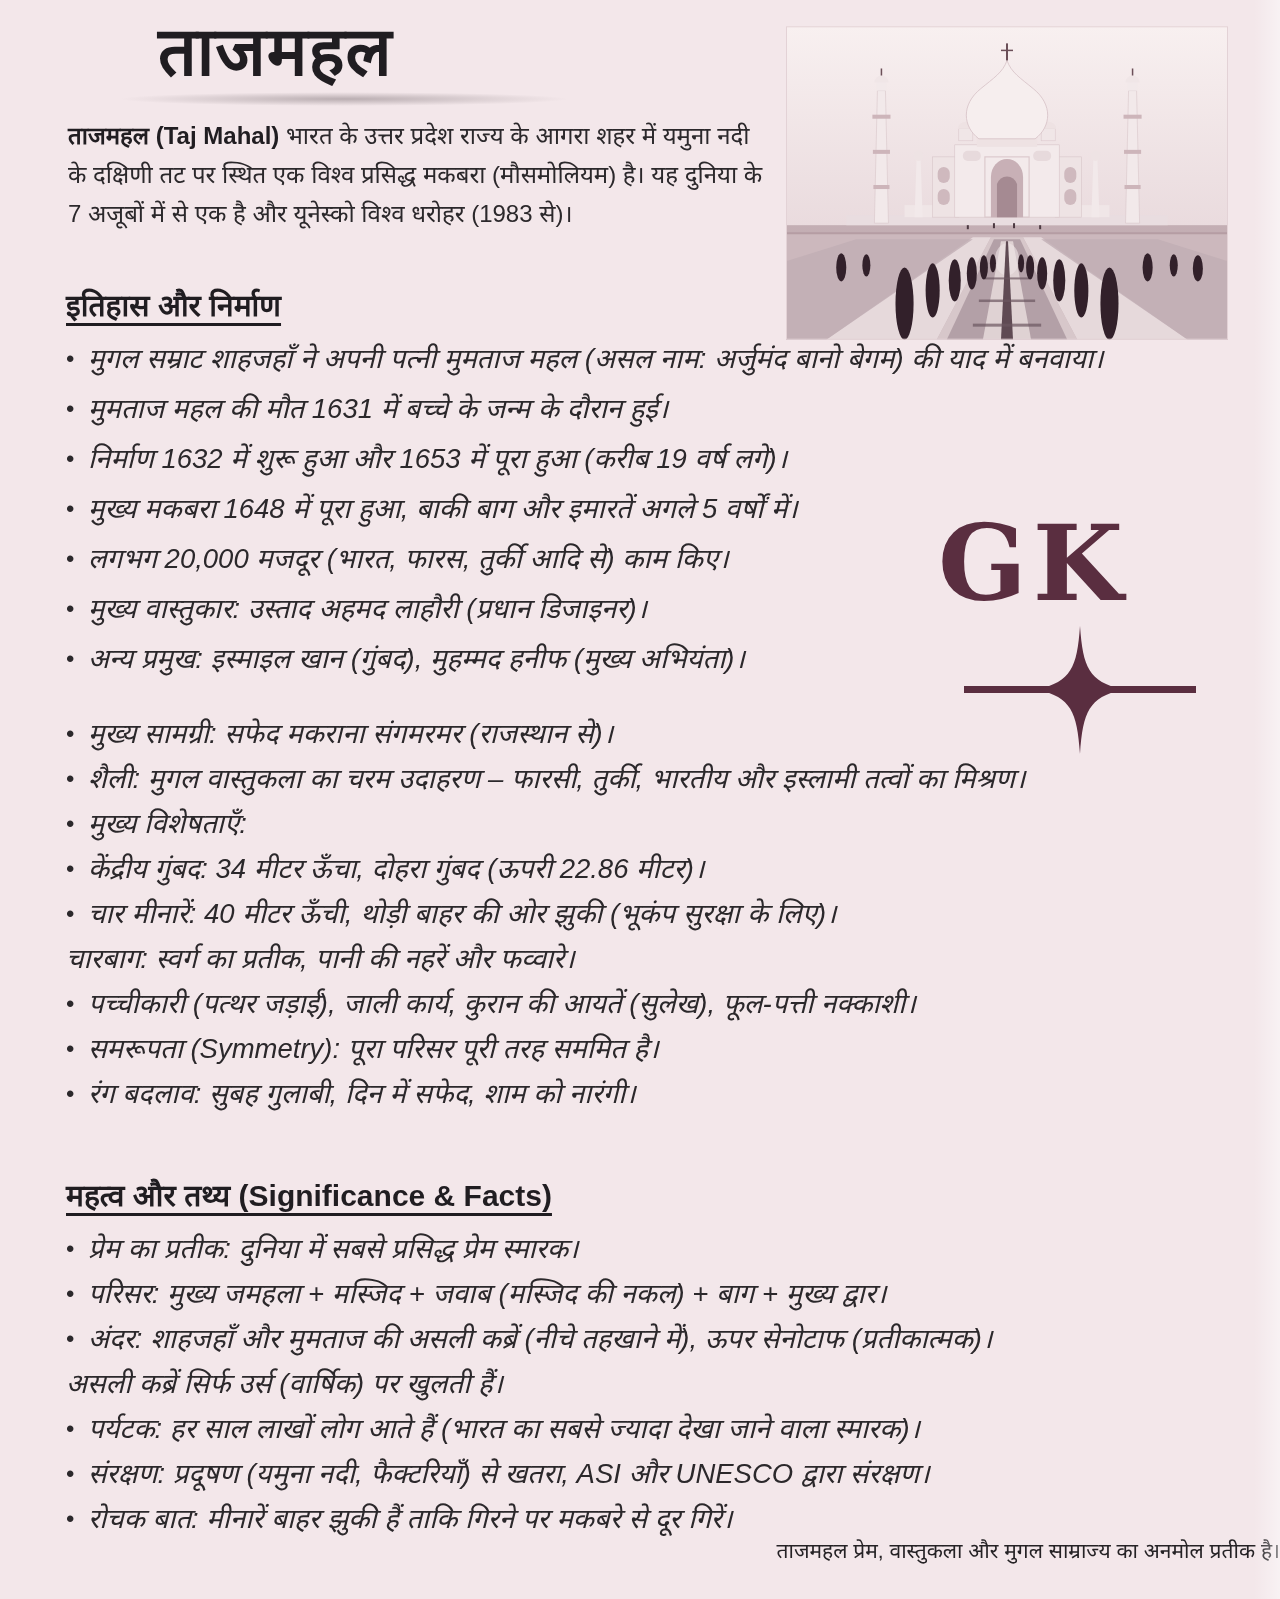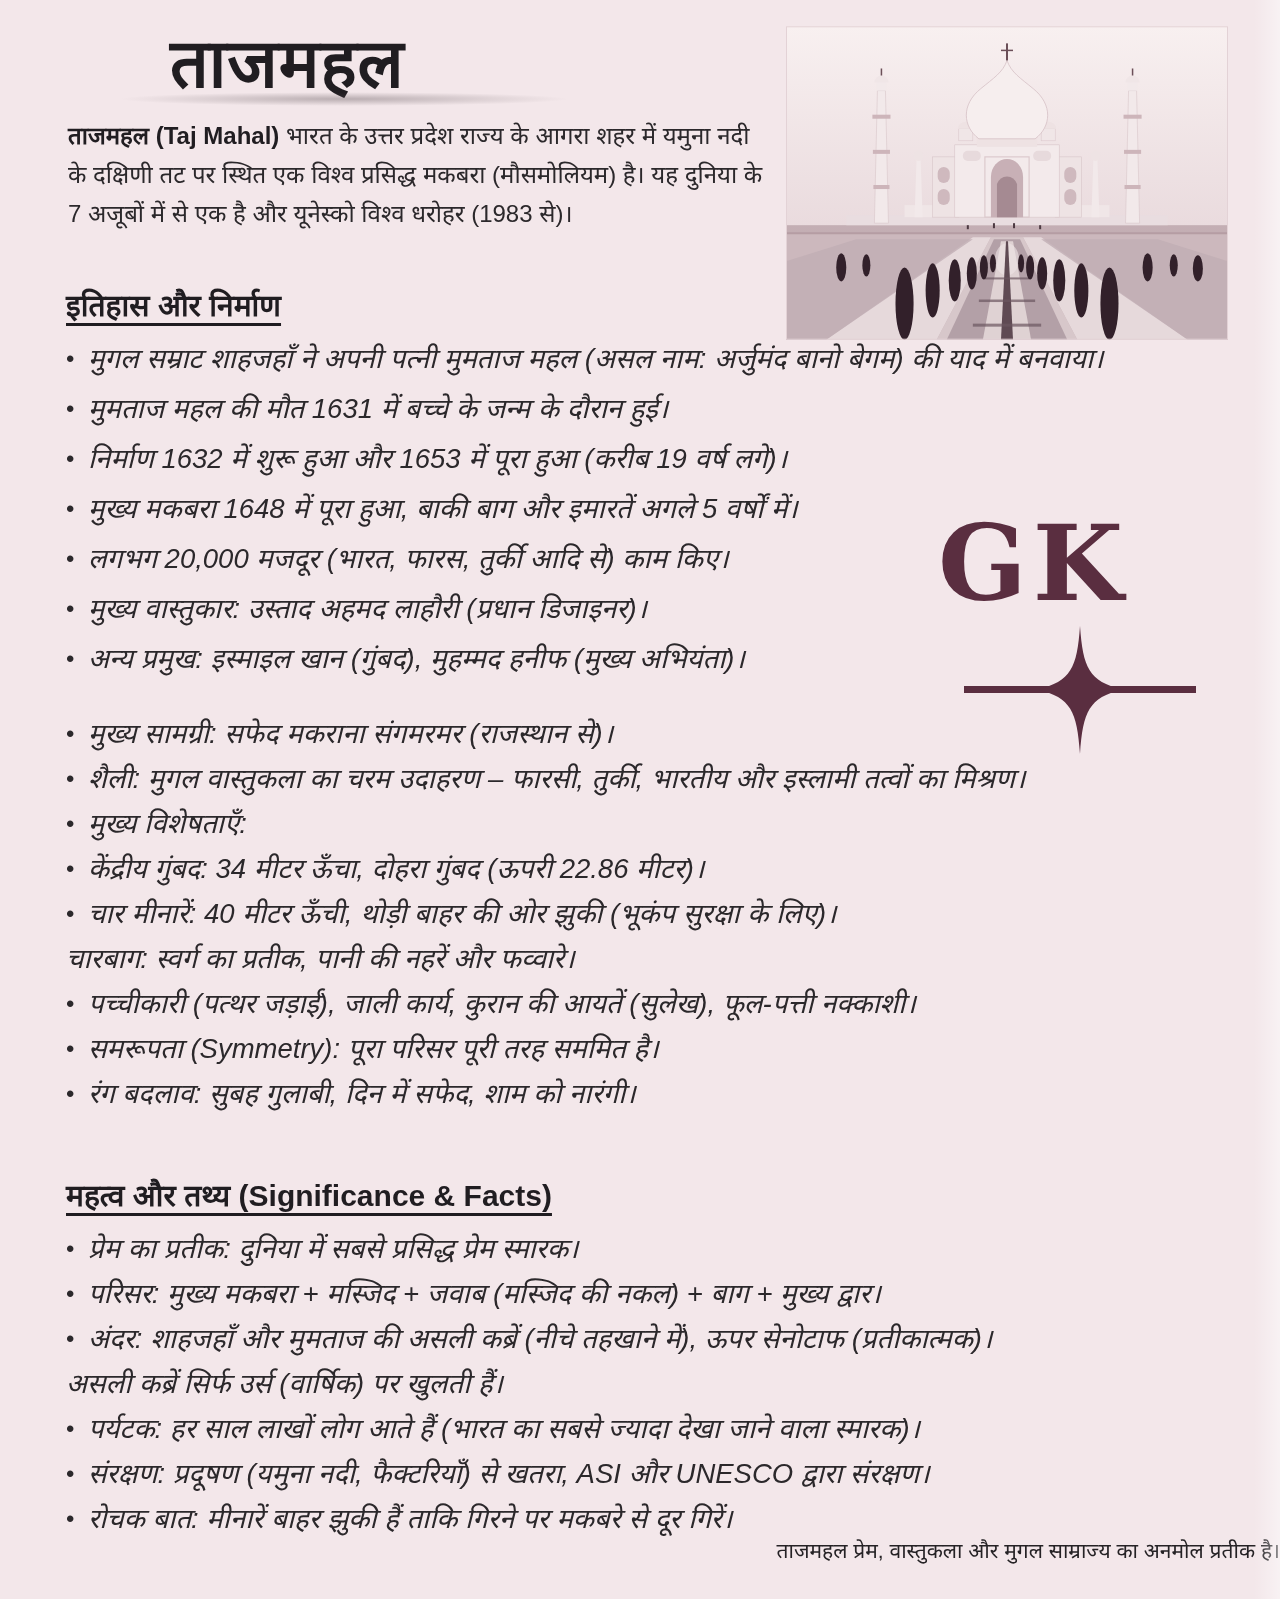--- a/index.html
+++ b/index.html
@@ -11,21 +11,21 @@
     overflow:hidden;
     font-family:"Liberation Sans","DejaVu Sans",sans-serif;
     color:#2b282b;
   }
   .page-edge{
     position:absolute;right:0;top:0;width:26px;height:100%;
     background:linear-gradient(to right, rgba(255,255,255,0), rgba(255,255,255,.45));
     pointer-events:none;
   }
   .title{
-    position:absolute;left:158px;top:2px;margin:12px;
+    position:absolute;left:158px;top:2px;margin:0;
     font-size:68px;font-weight:700;letter-spacing:1px;
     color:#201d21;
   }
   .title-shadow{
     position:absolute;left:118px;top:92px;width:452px;height:14px;
     background:radial-gradient(ellipse at center, rgba(75,63,68,.34) 0%, rgba(75,63,68,0) 70%);
     border-radius:50%;
   }
   .intro{
     position:absolute;left:68px;top:116px;width:706px;margin:0;
@@ -268,21 +268,21 @@
 
   <section class="sec sec-significance">
     <h2 class="sec-heading">महत्व और तथ्य (Significance &amp; Facts)</h2>
     <div class="list">
         <div class="bullet-line">
           <span class="dot">•</span>
           <span class="txt">प्रेम का प्रतीक: दुनिया में सबसे प्रसिद्ध प्रेम स्मारक।</span>
         </div>
         <div class="bullet-line">
           <span class="dot">•</span>
-          <span class="txt">परिसर: मुख्य मकबरा + मस्जिद + जवाब (मस्जिद की नकल) + बाग + मुख्य द्वार।</span>
+          <span class="txt">परिसर: मुख्य जमहला + मस्जिद + जवाब (मस्जिद की नकल) + बाग + मुख्य द्वार।</span>
         </div>
         <div class="bullet-line">
           <span class="dot">•</span>
           <span class="txt">अंदर: शाहजहाँ और मुमताज की असली कब्रें (नीचे तहखाने में), ऊपर सेनोटाफ (प्रतीकात्मक)।</span>
         </div>
         <div class="bullet-line no-bullet">
           <span class="txt">असली कब्रें सिर्फ उर्स (वार्षिक) पर खुलती हैं।</span>
         </div>
         <div class="bullet-line">
           <span class="dot">•</span>

